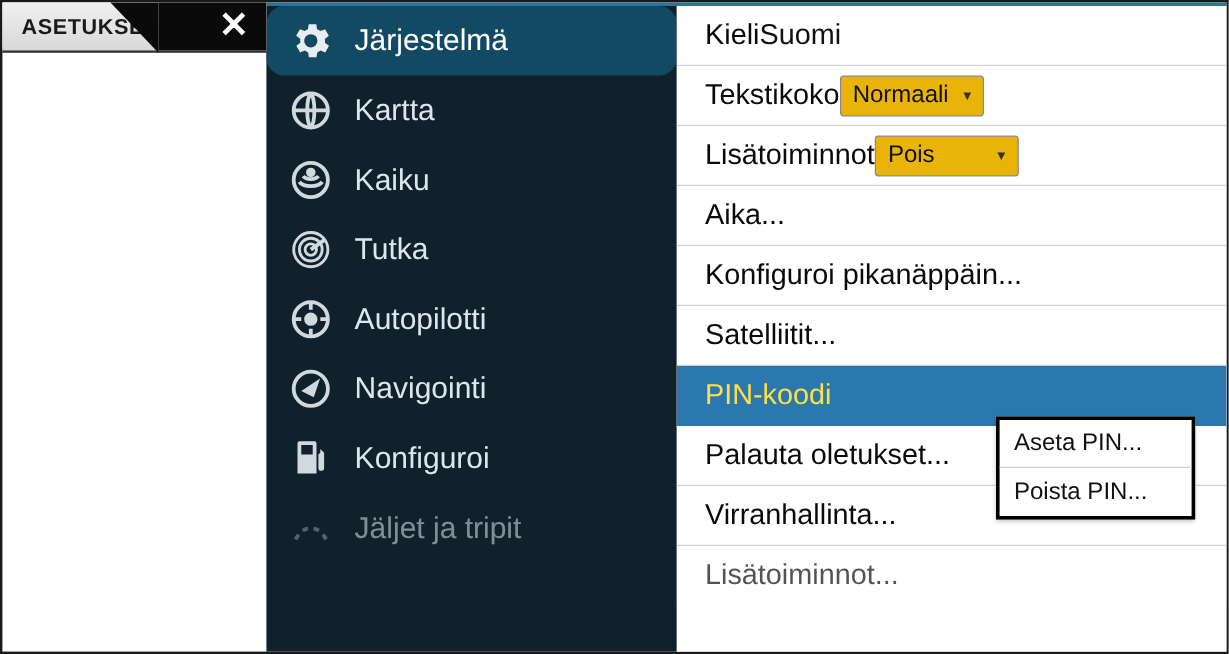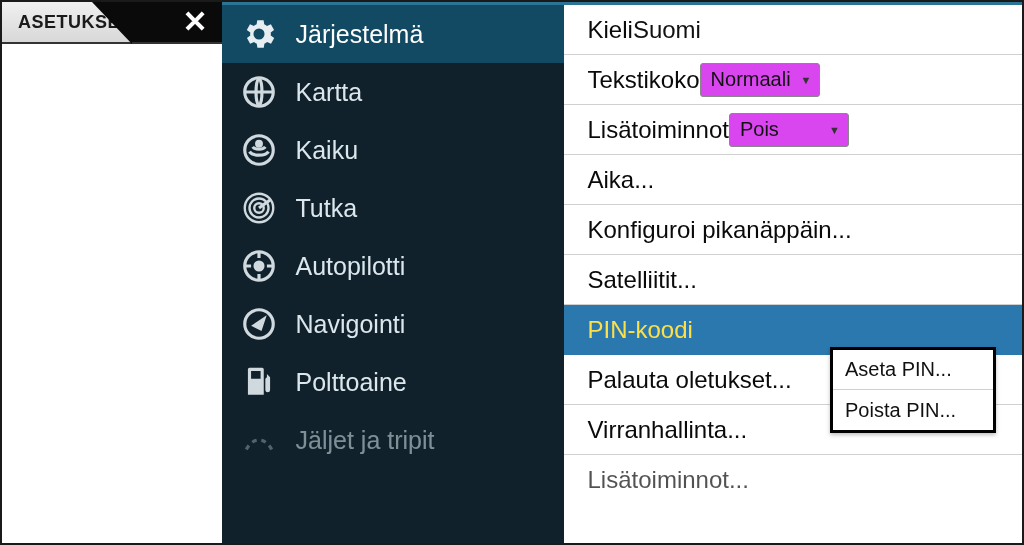--- a/index.html
+++ b/index.html
@@ -82,20 +82,21 @@
     .sidebar-item {
       display: flex;
       align-items: center;
       height: 58px;
       padding-left: 18px;
       gap: 18px;
       cursor: pointer;
       font-size: 25px;
       font-weight: 400;
       color: #dbe7ec;
+      border-radius: 15px;
     }
     .sidebar-item:last-child {
       opacity: 0.55;
     }
     .sidebar-item.active {
       background: #134a63;
       color: #fff;
     }
     .sidebar-icon {
       width: 38px;
@@ -129,21 +130,21 @@
       color: #fde047;
       border-bottom: 1px solid #2b78af;
     }
     .row .value-text {
       font-size: 24px;
       color: #111;
     }
     .select {
       border: 1px solid #888;
       border-radius: 3px;
-      background: #d946ef;
+      background: #eab308;
       height: 34px;
       display: flex;
       align-items: center;
       padding: 0 8px 0 10px;
       gap: 10px;
       font-size: 20px;
       color: #111;
       min-width: 120px;
       justify-content: space-between;
     }
@@ -248,21 +249,21 @@
         </span>
         <span>Navigointi</span>
       </div>
 
       <div class="sidebar-item">
         <span class="sidebar-icon">
           <svg viewBox="0 0 24 24" fill="#cfd9de">
               <path d="M6 3h8a1 1 0 0 1 1 1v16H5V4a1 1 0 0 1 1-1zm1 2v5h6V5H7zm10 2l2 2v8a1.5 1.5 0 0 1-3 0V10l1-1V7z"></path>
             </svg>
         </span>
-        <span>Polttoaine</span>
+        <span>Konfiguroi</span>
       </div>
 
       <div class="sidebar-item">
         <span class="sidebar-icon">
           <svg viewBox="0 0 24 24" fill="none" stroke="#8c99a0" stroke-width="2" stroke-dasharray="3 3">
               <path d="M4 18c4-8 12-8 16 0"></path>
             </svg>
         </span>
         <span>Jäljet ja tripit</span>
       </div>

